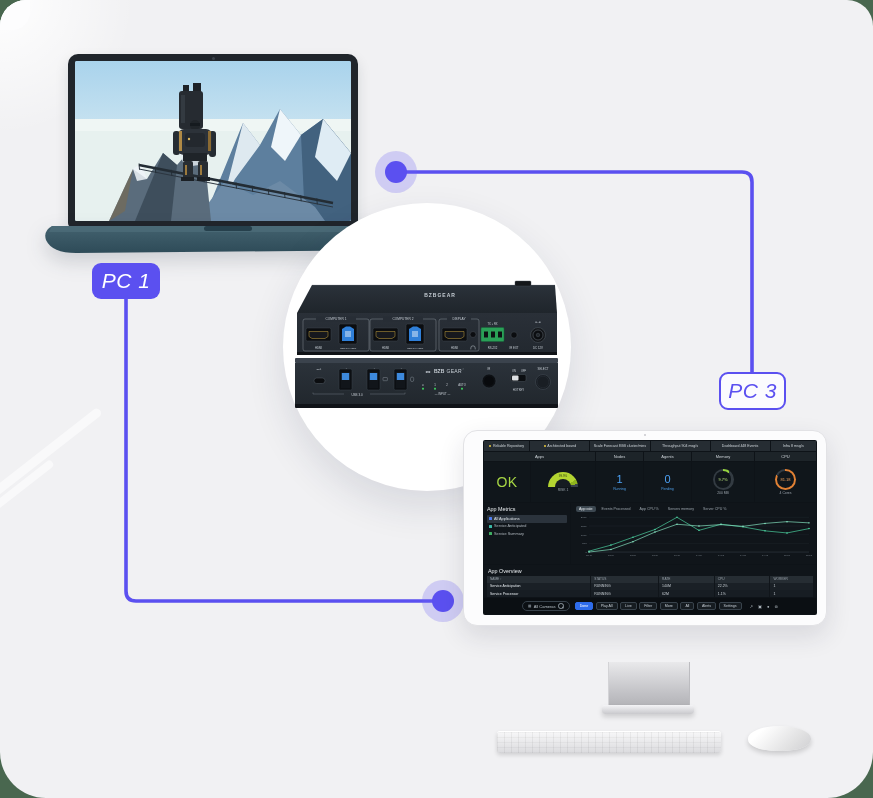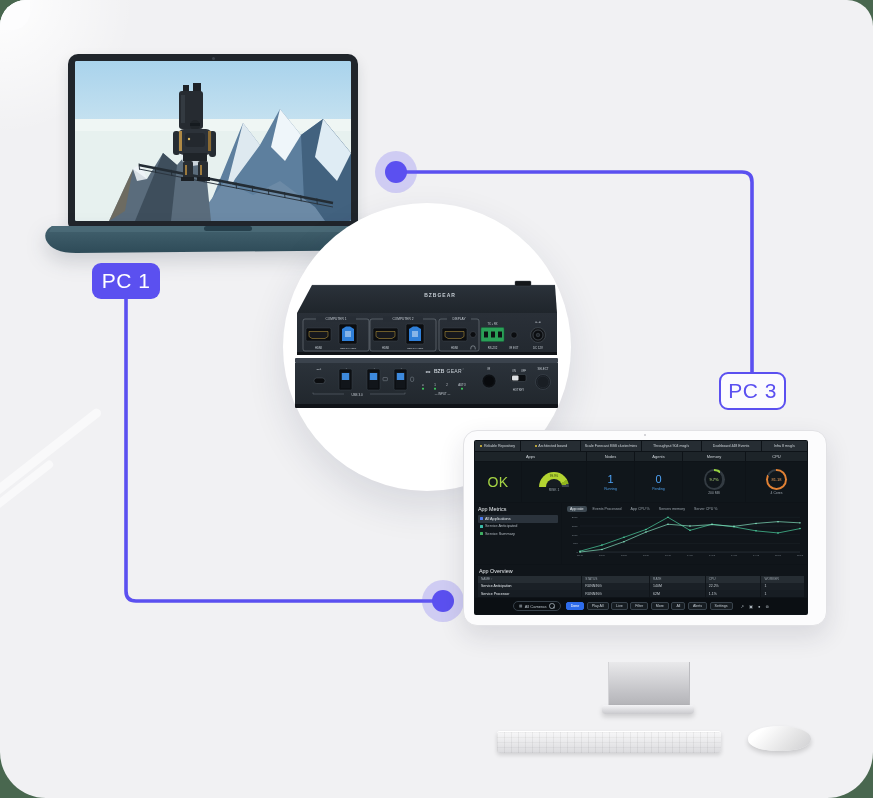--- a/index.html
+++ b/index.html
@@ -21,36 +21,36 @@
   .laptop-bezel{position:relative;width:290px;height:174px;background:#20252b;
     border-radius:10px 10px 5px 5px;padding:7px;box-sizing:border-box;
     box-shadow:0 6px 14px rgba(20,30,45,.12);}
   .laptop-bezel::before{content:"";position:absolute;left:50%;top:2.5px;width:3px;height:3px;
     margin-left:-1.5px;border-radius:50%;background:#3a4149;}
   .laptop-screen{width:100%;height:100%;overflow:hidden;border-radius:2px;background:#9fcbe4;}
   .laptop-base{position:absolute;left:-32px;top:170px;filter:drop-shadow(0 8px 10px rgba(25,40,55,.18));}
 
   
   .pc-tag{position:absolute;z-index:6;display:flex;align-items:center;justify-content:center;
-    font-size:21px;letter-spacing:.5px;border-radius:9px;box-sizing:border-box;}
+    font-size:21px;letter-spacing:.5px;border-radius:9px;box-sizing:border-box;font-style:italic;}
   .pc1{left:92px;top:263px;width:68px;height:36px;background:#5b50f0;color:#ffffff;}
   .pc2{left:719px;top:372px;width:67px;height:38px;background:#fbfbfe;color:#5b50f0;border:2px solid #5b50f0;}
 
   
   .kvm-circle{position:absolute;left:283px;top:203px;width:288px;height:288px;border-radius:50%;
     background:#ffffff;z-index:3;box-shadow:0 16px 38px rgba(35,40,70,.12);}
   .kvm-svg{position:absolute;left:7px;top:55px;}
   .kvm-svg text{font-family:"Liberation Sans",sans-serif;fill:#c6cdd4;text-anchor:middle;}
 
   
   .imac{position:absolute;left:463px;top:430px;width:364px;height:196px;background:#fcfcfd;
     border:1px solid #e2e2e5;border-radius:14px;z-index:4;box-sizing:border-box;
     box-shadow:0 10px 26px rgba(30,35,55,.12);}
   .cam-dot{position:absolute;left:50%;top:3px;width:2px;height:2px;margin-left:-1px;border-radius:50%;background:#c8c8cc;}
-  .screen{position:absolute;left:10px;top:9px;width:334px;height:175px;background:#0e1318;border-radius:2px;
+  .screen{position:absolute;left:19px;top:9px;width:334px;height:175px;background:#0e1318;border-radius:2px;
     overflow:hidden;display:flex;flex-direction:column;gap:1px;padding:1px;box-sizing:border-box;
     color:#cfd5da;}
   .imac-neck{position:absolute;left:608px;top:662px;width:80px;height:44px;z-index:3;
     background:linear-gradient(180deg,#e9e9eb,#c2c2c6 70%,#b3b3b7);
     border-left:1px solid #d3d3d6;border-right:1px solid #bcbcc0;}
   .imac-base{position:absolute;left:602px;top:705px;width:92px;height:9px;border-radius:3px;z-index:3;
     background:linear-gradient(180deg,#f4f4f6,#c9c9cd);box-shadow:0 3px 5px rgba(0,0,0,.15);}
 
   
   .dash-hrow{display:flex;gap:1px;height:10px;flex:none;}

